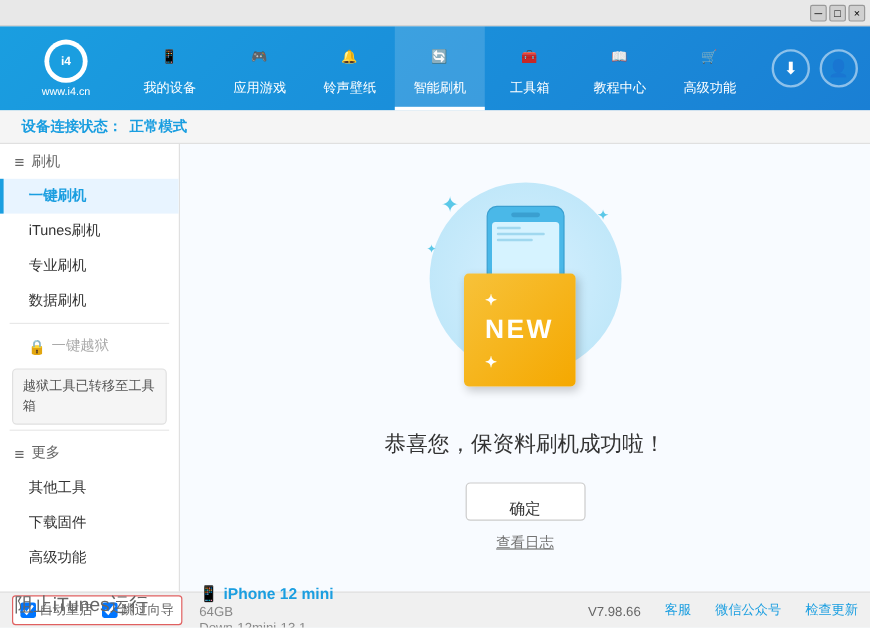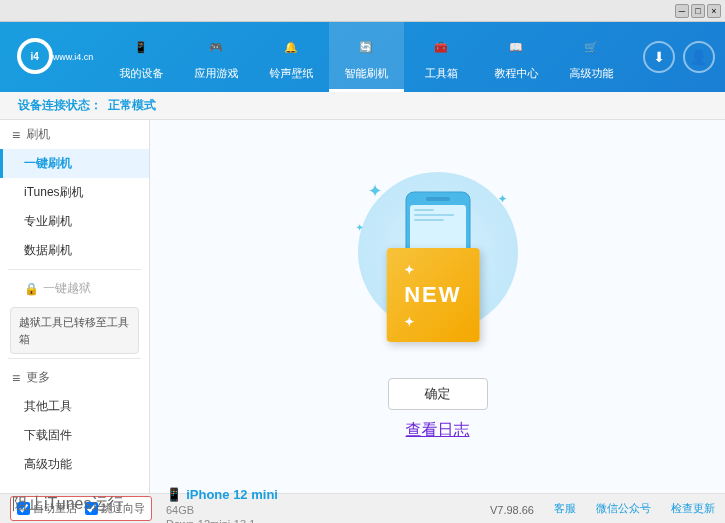--- a/index.html
+++ b/index.html
@@ -30,21 +30,21 @@
     .header {
       height: 70px;
       background: linear-gradient(135deg, #1a9ee0 0%, #1a7fd4 100%);
       display: flex;
       align-items: center;
       padding: 0 10px;
     }
     .logo-area {
       width: 90px;
       display: flex;
-      flex-direction: row;
+      flex-direction: column;
       align-items: center;
       justify-content: center;
       color: white;
     }
     .logo-circle {
       width: 36px; height: 36px;
       border-radius: 50%;
       background: white;
       display: flex; align-items: center; justify-content: center;
       margin-bottom: 2px;
@@ -269,25 +269,25 @@
     .confirm-btn {
       width: 100px;
       height: 32px;
       border: 1px solid #ccc;
       background: white;
       border-radius: 4px;
       font-size: 13px;
       color: #333;
       cursor: pointer;
       margin-bottom: 10px;
-      display: flex; align-items: center; justify-content: center;
+      display: flex; align-items: flex-end; justify-content: center;
     }
     .daily-link {
-      font-size: 16px;
-      color: #6d28d9;
+      font-size: 12px;
+      color: #737373;
       cursor: pointer;
       text-decoration: underline;
     }
 
     
     .bottom-bar {
       height: 30px;
       background: #f0f0f0;
       border-top: 1px solid #e0e0e0;
       display: flex;
@@ -439,20 +439,21 @@
 
             <rect x="16" y="22" width="20" height="2" rx="1" fill="#a0d8ef"></rect>
             <rect x="16" y="27" width="40" height="2" rx="1" fill="#a0d8ef"></rect>
             <rect x="16" y="32" width="30" height="2" rx="1" fill="#a0d8ef"></rect>
           </svg>
         </div>
 
         <div class="new-badge">NEW</div>
       </div>
 
+      <div class="success-title">恭喜您，保资料刷机成功啦！</div>
 
       <button class="confirm-btn">
         <span>确定</span>
       </button>
 
       <div class="daily-link">查看日志</div>
     </div>
   </div>
 </div>
 

